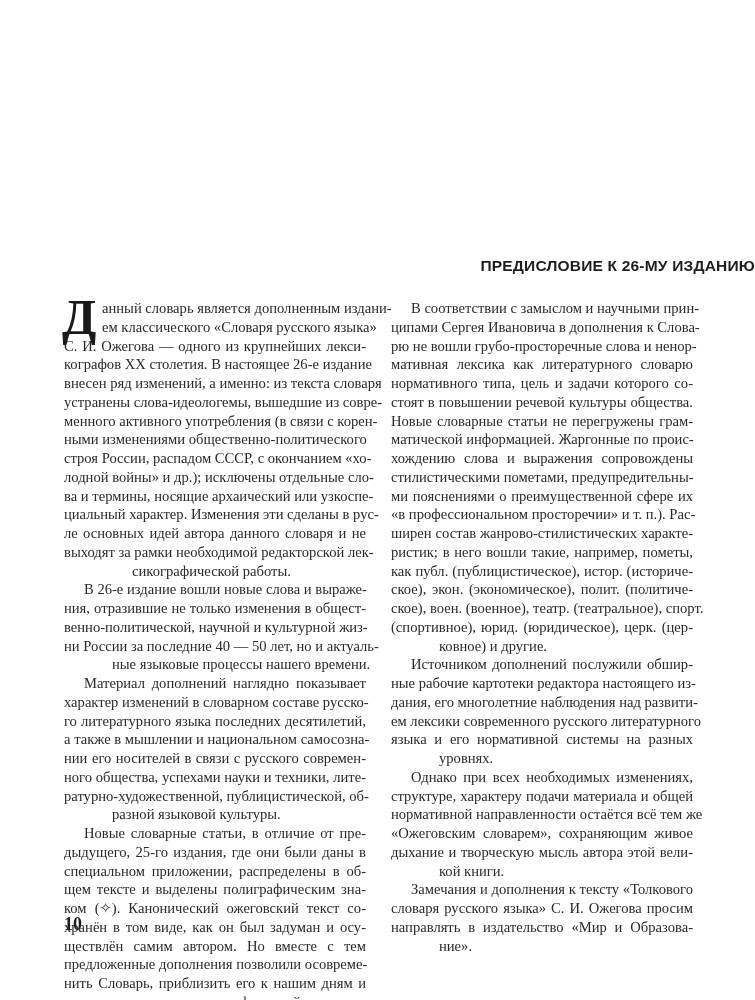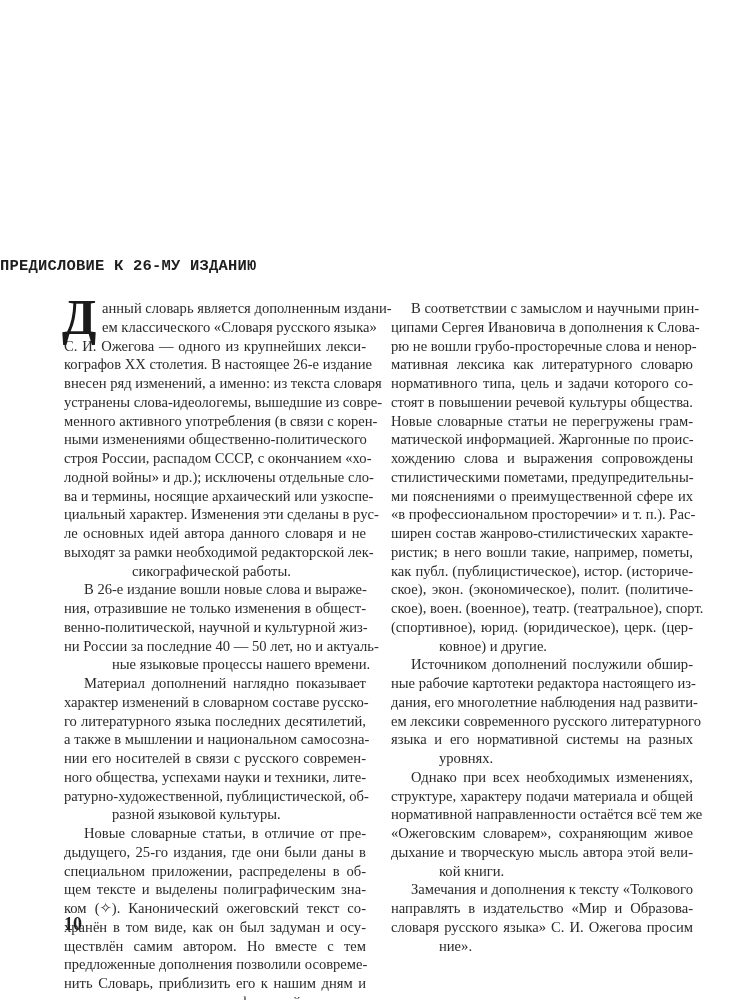--- a/index.html
+++ b/index.html
@@ -13,22 +13,22 @@
       position: relative;
       overflow: hidden;
       font-family: "Liberation Serif", "DejaVu Serif", serif;
       color: #2a2a2a;
     }
     .page-title {
       position: absolute;
       top: 257px;
       left: 0;
       width: 755px;
-      text-align: left;
-      font-family: Liberation Mono, monospace;
+      text-align: right;
+      font-family: Liberation Sans, sans-serif;
       font-weight: bold;
       font-size: 15.5px;
       letter-spacing: 0.2px;
       color: #1e1e1e;
     }
     .column {
       position: absolute;
       top: 299px;
       width: 302px;
       font-size: 14.6px;
@@ -150,20 +150,20 @@
   <span class="line">ем лексики современного русского литературного</span>
   <span class="line">языка и его нормативной системы на разных</span>
   <span class="line last">уровнях.</span>
   <span class="line indent">Однако при всех необходимых изменениях,</span>
   <span class="line">структуре, характеру подачи материала и общей</span>
   <span class="line">нормативной направленности остаётся всё тем же</span>
   <span class="line">«Ожеговским словарем», сохраняющим живое</span>
   <span class="line">дыхание и творческую мысль автора этой вели-</span>
   <span class="line last">кой книги.</span>
   <span class="line indent">Замечания и дополнения к тексту «Толкового</span>
+  <span class="line">словаря русского языка» С. И. Ожегова просим</span>
   <span class="line">направлять в издательство «Мир и Образова-</span>
-  <span class="line">словаря русского языка» С. И. Ожегова просим</span>
   <span class="line last">ние».</span>
   <div class="sig-gap"></div>
 
 </div>
 
 <div class="page-number">10</div>
 
 </body></html>

